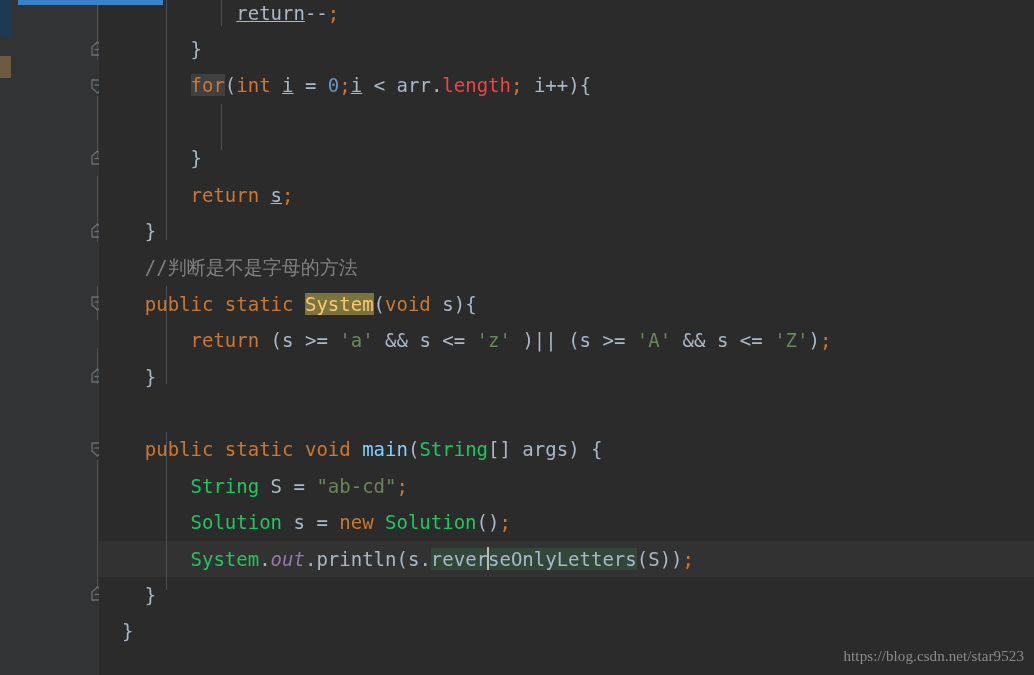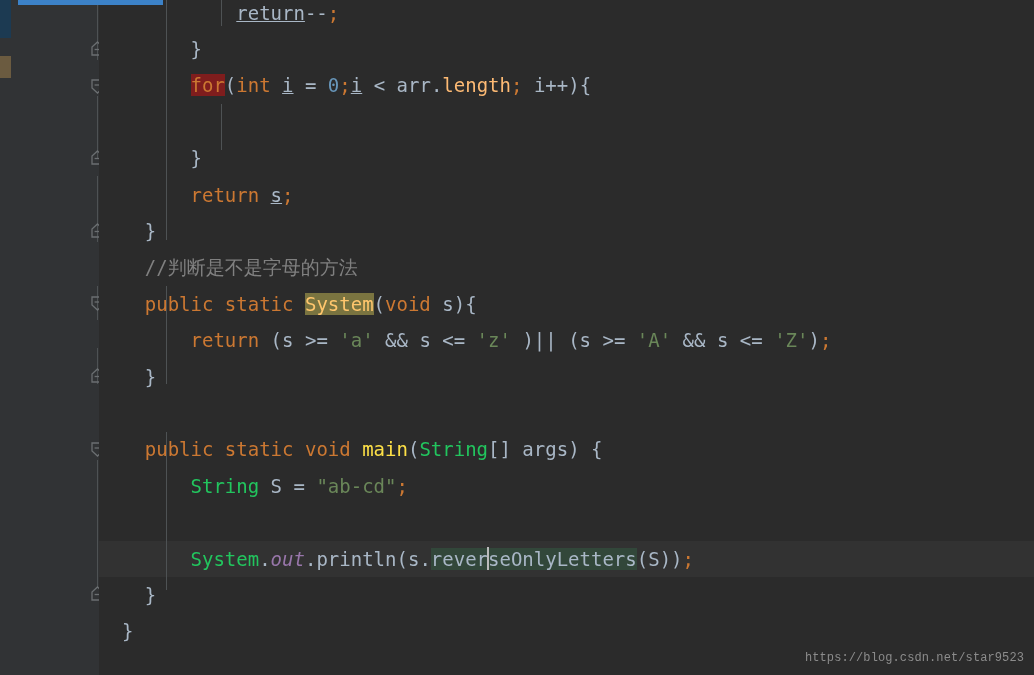--- a/index.html
+++ b/index.html
@@ -141,30 +141,30 @@
   }
 
   .code-text { position: relative; z-index: 12; }
 
   
   .kw      { color: #cc7832; }
   .txt     { color: #a9b7c6; }
   .num     { color: #6897bb; }
   .str     { color: #6a8759; }
   .cmt     { color: #808080; text-align: center; }
-  .fld     { color: #fdba74; }
+  .fld     { color: #ef4444; }
   .fld-i   { color: #9876aa; font-style: italic; }
-  .mth     { color: #fde047; }
+  .mth     { color: #7dd3fc; }
   .loc     { color: #a9b7c6; text-decoration: underline; }
   .semi    { color: #cc7832; }
   .cls     { color: #22c55e; }
 
   
   .hl-ident {
-    background: #7f1d1d;
+    background: #404040;
     color: #cc7832;
   }
   .hl-mth {
     background: #7a7440;
     color: #ffc66d;
   }
   .hl-op {
     background: #8a8354;
     color: #a9b7c6;
   }
@@ -181,23 +181,23 @@
     height: 23px;
     vertical-align: -4px;
     margin: 0 -1px;
   }
 
   
   #watermark {
     position: absolute;
     right: 10px;
     bottom: 10px;
-    font-size: 12px;
+    font-size: 15px;
     color: #8c8c8c;
-    font-family: Liberation Mono, monospace;
+    font-family: Liberation Serif, serif;
     z-index: 30;
     letter-spacing: 0.1px;
   }
 </style>
 </head>
 <body>
 
 <div id="editor">
 
   <div id="current-line-bg" style="top:541.2px;"></div>
@@ -357,20 +357,21 @@
     <div class="row" style="top:322.2px;"><span class="code-text">        <span class="kw">return</span><span class="txt"> (</span><span class="txt">s</span><span class="txt"> &gt;= </span><span class="str">'a'</span><span class="txt"> </span><span class="txt">&amp;&amp;</span><span class="txt"> </span><span class="txt">s</span><span class="txt"> &lt;= </span><span class="str">'z'</span><span class="txt"> )</span><span class="txt">||</span><span class="txt"> (</span><span class="txt">s</span><span class="txt"> &gt;= </span><span class="str">'A'</span><span class="txt"> </span><span class="txt">&amp;&amp;</span><span class="txt"> </span><span class="txt">s</span><span class="txt"> &lt;= </span><span class="str">'Z'</span><span class="txt">)</span><span class="semi">;</span></span></div>
 
     <div class="row" style="top:358.6px;"><span class="code-text">    <span class="txt">}</span></span></div>
 
     <div class="row" style="top:395px;"><span class="code-text"> </span></div>
 
     <div class="row" style="top:431.4px;"><span class="code-text">    <span class="kw">public</span><span class="txt"> </span><span class="kw">static</span><span class="txt"> </span><span class="kw">void</span><span class="txt"> </span><span class="mth">main</span><span class="txt">(</span><span class="cls">String</span><span class="txt">[] </span><span class="txt">args</span><span class="txt">) </span><span class="txt">{</span></span></div>
 
     <div class="row" style="top:467.8px;"><span class="code-text">        <span class="cls">String</span><span class="txt"> </span><span class="txt">S</span><span class="txt"> = </span><span class="str">"ab-cd"</span><span class="semi">;</span></span></div>
 
+    <div class="row" style="top:504.2px;"><span class="code-text">        <span class="cls">Solution</span><span class="txt"> </span><span class="txt">s</span><span class="txt"> = </span><span class="kw">new</span><span class="txt"> </span><span class="cls">Solution</span><span class="txt">()</span><span class="semi">;</span></span></div>
 
     <div class="row current-line" style="top:540.6px;"><span class="code-text">        <span class="cls">System</span><span class="txt">.</span><span class="fld-i">out</span><span class="txt">.</span><span class="txt">println</span><span class="txt">(</span><span class="txt">s</span><span class="txt">.</span><span class="hl-sel"><span>rever</span><span class="caret"></span><span>seOnlyLetters</span></span><span class="txt">(</span><span class="txt">S</span><span class="txt">))</span><span class="semi">;</span></span></div>
 
     <div class="row" style="top:577px;"><span class="code-text">    <span class="txt">}</span></span></div>
 
     <div class="row" style="top:613.4px;"><span class="code-text">  <span class="txt">}</span></span></div>
 
     <div class="row" style="top:649.8px;"><span class="code-text"> </span></div>
 
   </div>

